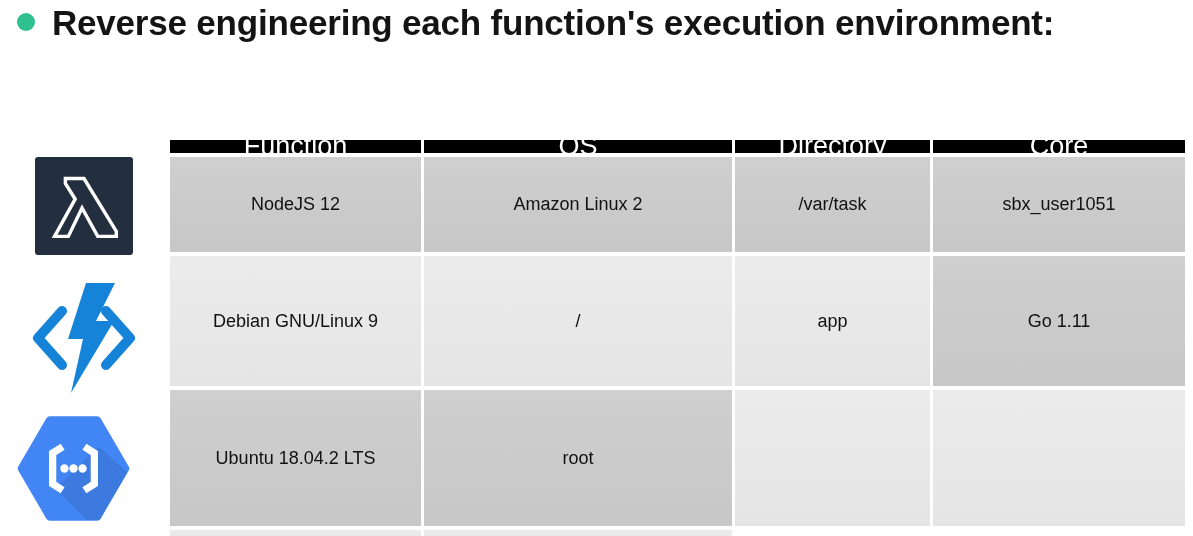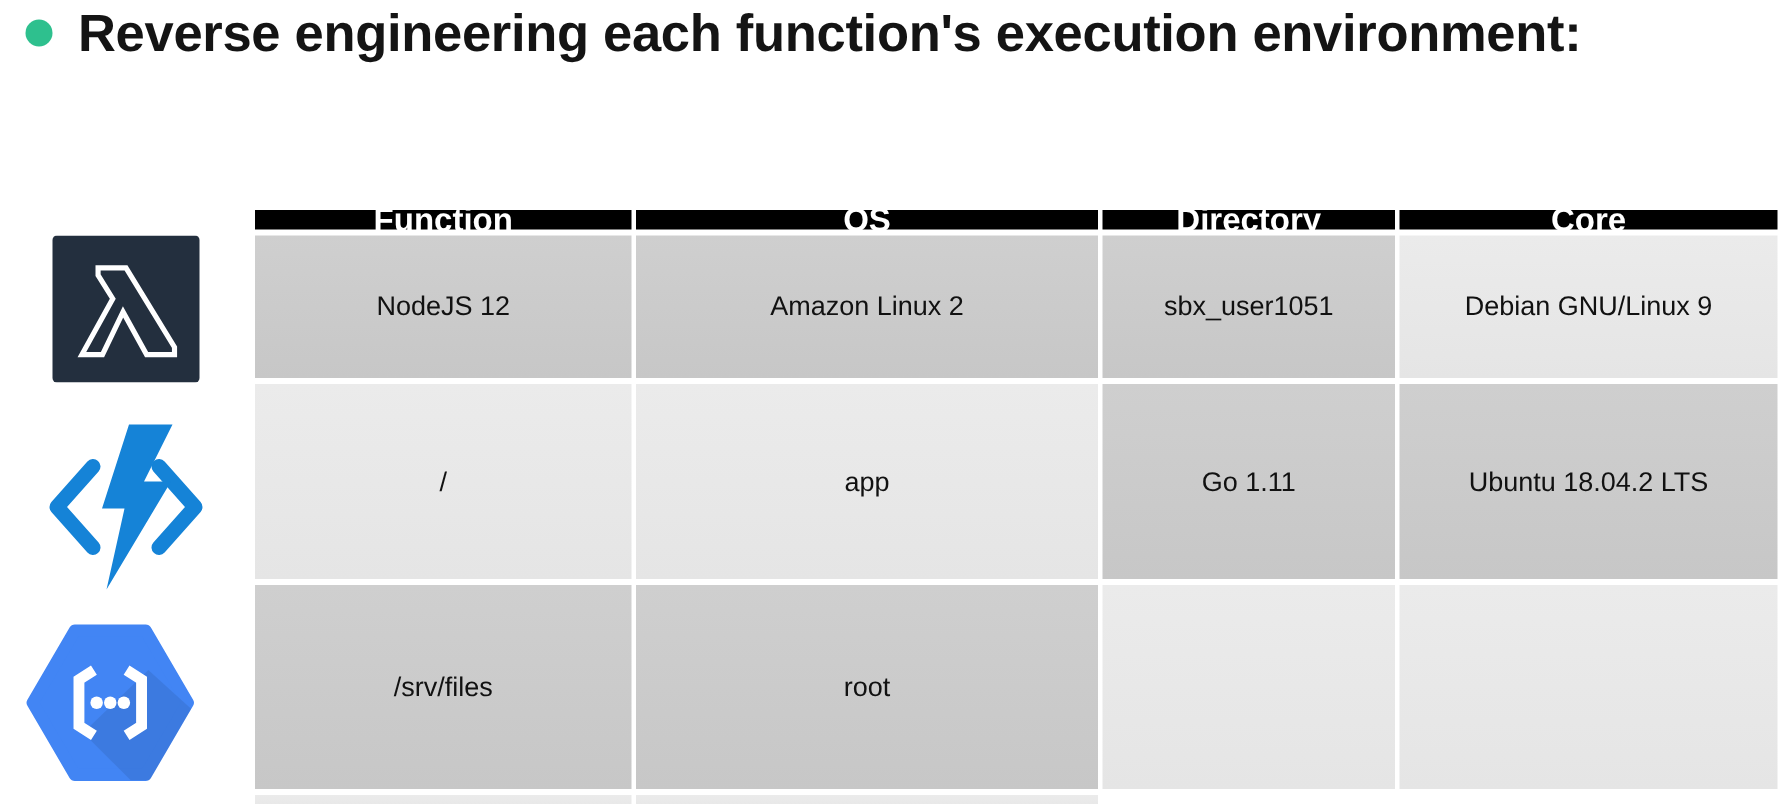--- a/index.html
+++ b/index.html
@@ -42,22 +42,22 @@
     background: #ffffff;
   }
   .cell {
     display: flex; align-items: center; justify-content: center;
     font-size: 18px; color: #111;
     text-align: center;
   }
   .cell.head {
     background: #000000;
     color: #ffffff;
-    font-weight: 700;
-    font-size: 22px;
+    font-weight: 400;
+    font-size: 27px;
     margin-top: 37px;
   }
   .cell.dark  { background: linear-gradient(180deg, #cfcfcf 0%, #c7c7c7 100%); }
   .cell.light { background: linear-gradient(180deg, #ebebeb 0%, #e5e5e5 100%); }
 </style>
 </head>
 <body>
 
 <div class="slide">
 
@@ -100,29 +100,29 @@
 
   <div class="env-table">
 
     <div class="cell head">Function</div>
     <div class="cell head">OS</div>
     <div class="cell head">Directory</div>
     <div class="cell head">Core</div>
 
     <div class="cell dark">NodeJS 12</div>
     <div class="cell dark">Amazon Linux 2</div>
+    <div class="cell dark">/var/task</div>
     <div class="cell dark">sbx_user1051</div>
 
     <div class="cell light">Debian GNU/Linux 9</div>
     <div class="cell light">/</div>
     <div class="cell light">app</div>
 
     <div class="cell dark">Go 1.11</div>
     <div class="cell dark">Ubuntu 18.04.2 LTS</div>
-    <div class="cell dark">/srv/files</div>
     <div class="cell dark">root</div>
 
     <div class="cell light"></div>
     <div class="cell light"></div>
     <div class="cell light"></div>
     <div class="cell light"></div>
 
   </div>
 </div>
 

